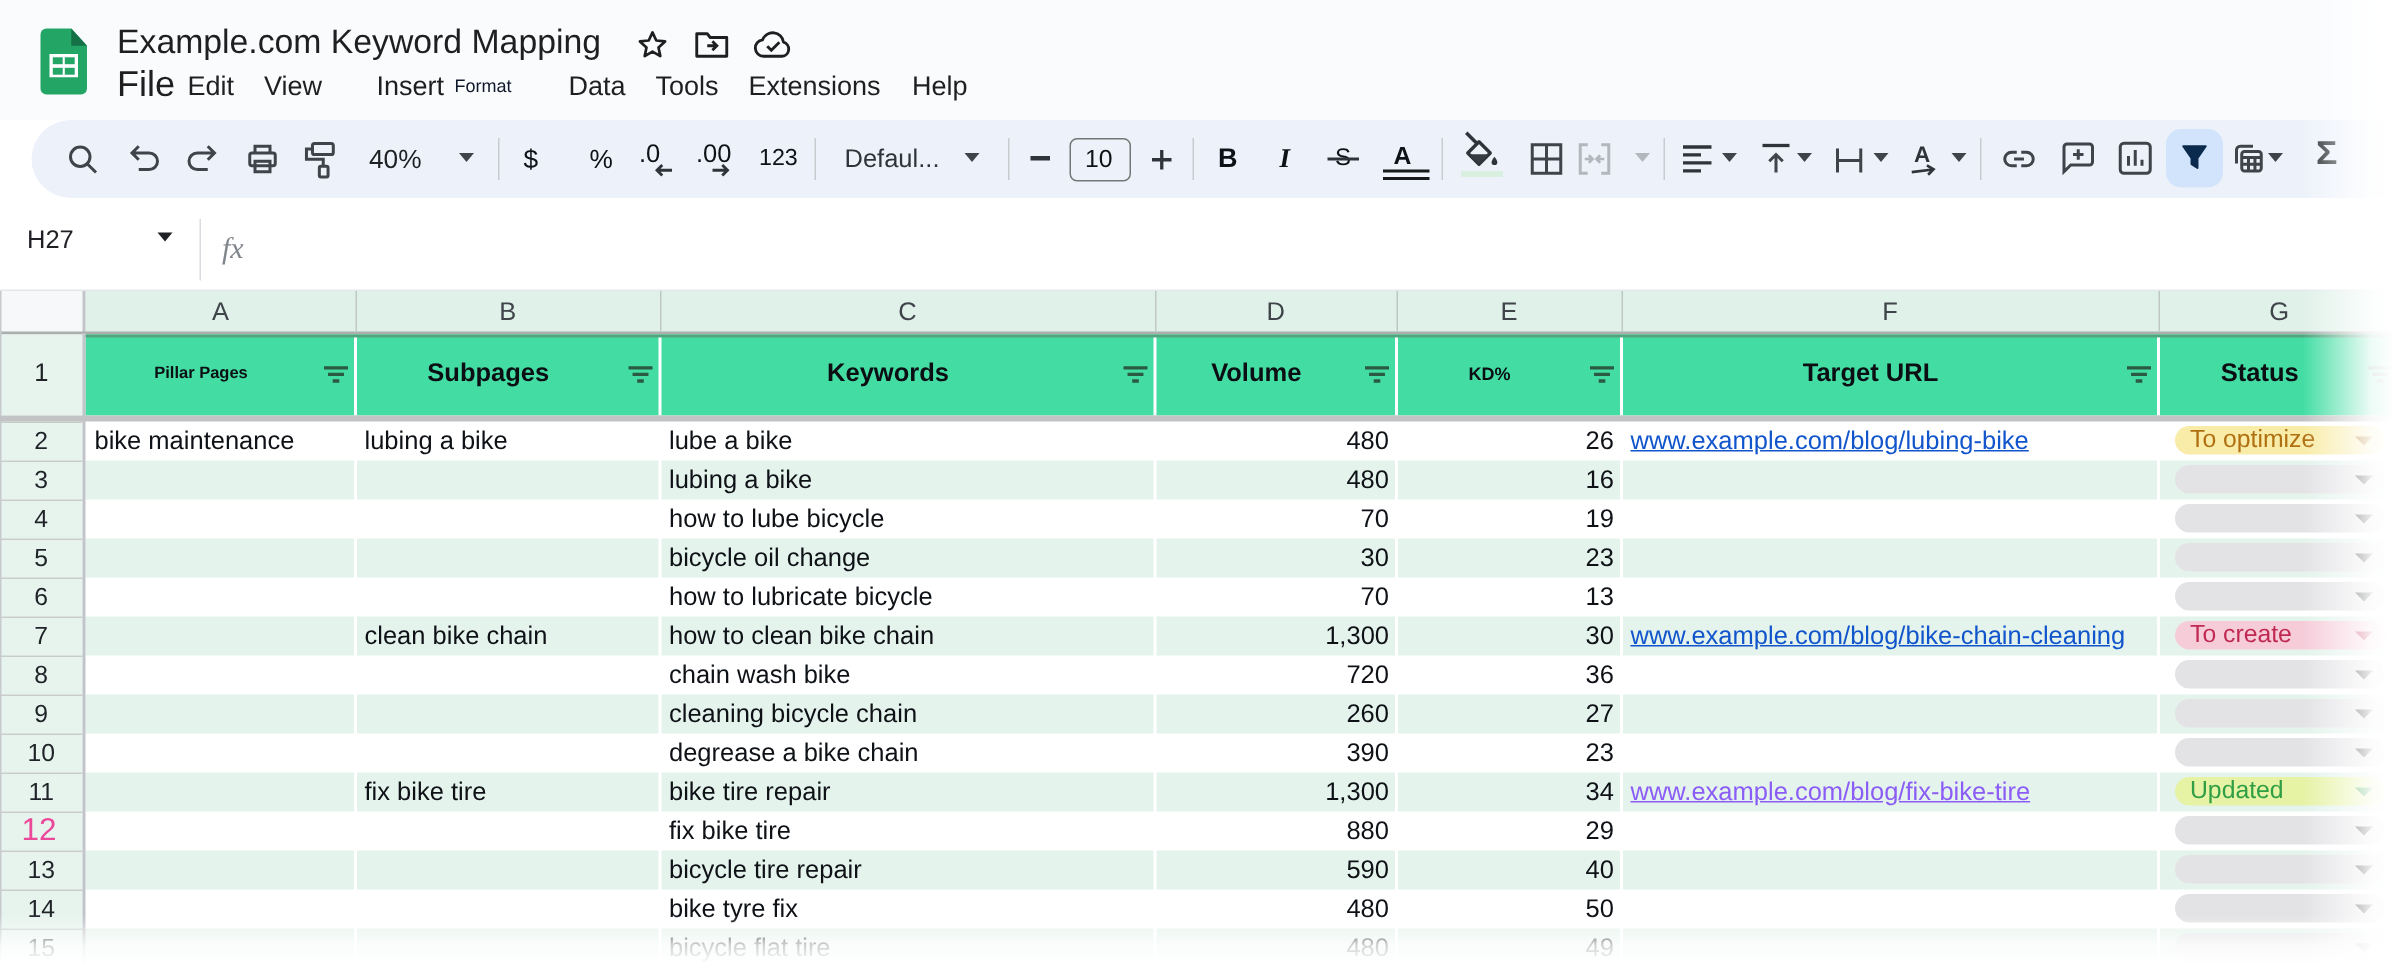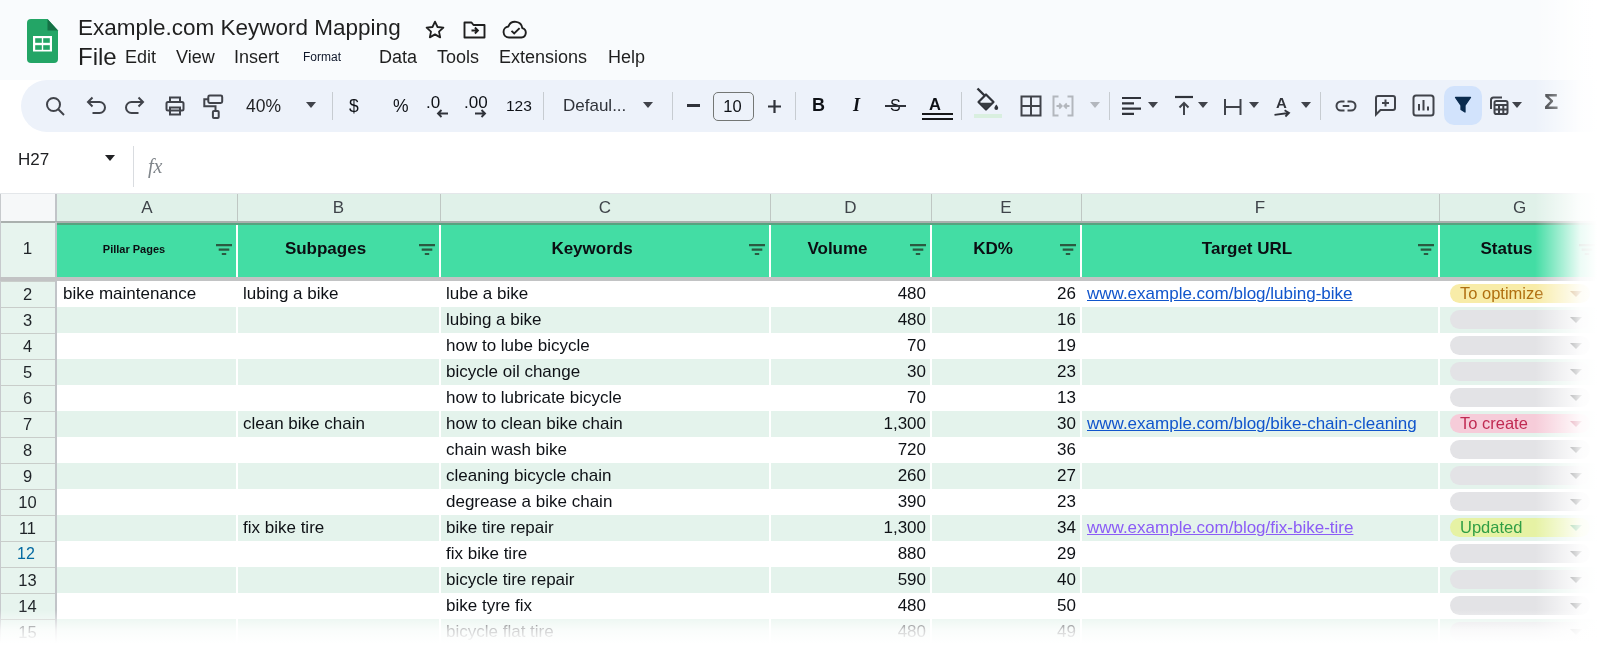--- a/index.html
+++ b/index.html
@@ -29,21 +29,21 @@
 <path d="M1.5 16.5 V1.5 h7 l2 2.5 h11 v12.5 Z" fill="none" stroke="#1f1f1f" stroke-width="1.9" stroke-linejoin="round"></path>
 <path d="M8.5 9.5 h6 m-2.6 -3 l3 3 -3 3" fill="none" stroke="#1f1f1f" stroke-width="1.9"></path>
   </svg>
 <svg class="a" style="left:502px;top:21px" width="26" height="18" viewBox="0 0 26 18">
 <path d="M7 16.5 a5.5 5.5 0 0 1 -.6 -10.96 A7.2 7.2 0 0 1 20.3 7.1 a4.8 4.8 0 0 1 -.9 9.4 Z" fill="none" stroke="#1f1f1f" stroke-width="1.9" stroke-linejoin="round"></path>
 <path d="M9.5 9.8 l2.7 2.7 l5.4-5.4" fill="none" stroke="#1f1f1f" stroke-width="1.9"></path>
   </svg>
 <div class="tx" style="left:78px;top:44px;font-size:24px;line-height:26px;color:#1f1f1f">File</div>
 <div class="tx" style="left:125px;top:44px;font-size:18px;line-height:26px;color:#1f1f1f">Edit</div>
 <div class="tx" style="left:176px;top:44px;font-size:18px;line-height:26px;color:#1f1f1f">View</div>
-<div class="tx" style="left:234px;top:44px;font-size:18px;line-height:26px;color:#1f1f1f">Insert</div>
+<div class="tx" style="left:251px;top:44px;font-size:18px;line-height:26px;color:#1f1f1f">Insert</div>
 <div class="tx" style="left:303px;top:44px;font-size:12px;line-height:26px;color:#0f172a">Format</div>
 <div class="tx" style="left:379px;top:44px;font-size:18px;line-height:26px;color:#1f1f1f">Data</div>
 <div class="tx" style="left:437px;top:44px;font-size:18px;line-height:26px;color:#1f1f1f">Tools</div>
 <div class="tx" style="left:499px;top:44px;font-size:18px;line-height:26px;color:#1f1f1f">Extensions</div>
 <div class="tx" style="left:608px;top:44px;font-size:18px;line-height:26px;color:#1f1f1f">Help</div>
 <div class="a" style="left:21px;top:80px;width:1589px;height:52px;background:#edf2fa;border-radius:26px 0 0 26px"></div>
 <svg class="a" style="left:44px;top:95px" width="22" height="22" viewBox="0 0 22 22">
 <circle cx="9.5" cy="9.5" r="6.5" class="ic"></circle>
     <line x1="14.3" y1="14.3" x2="20" y2="20" class="ic"></line>
   </svg>
@@ -188,21 +188,21 @@
 <path d="M0 1.2 h16 M2.7 5.6 h10.6 M5.8 10 h4.4" stroke="#2b5a41" stroke-width="2.2" fill="none"></path>
   </svg>
 <div class="tx" style="left:440px;top:236px;width:304px;text-align:center;font-size:17px;font-weight:bold;color:#0b0e12">Keywords</div>
 <svg class="a" style="left:749px;top:244px" width="16" height="12" viewBox="0 0 16 12">
 <path d="M0 1.2 h16 M2.7 5.6 h10.6 M5.8 10 h4.4" stroke="#2b5a41" stroke-width="2.2" fill="none"></path>
   </svg>
 <div class="tx" style="left:770px;top:236px;width:135px;text-align:center;font-size:17px;font-weight:bold;color:#0b0e12">Volume</div>
 <svg class="a" style="left:910px;top:244px" width="16" height="12" viewBox="0 0 16 12">
 <path d="M0 1.2 h16 M2.7 5.6 h10.6 M5.8 10 h4.4" stroke="#2b5a41" stroke-width="2.2" fill="none"></path>
   </svg>
-<div class="tx" style="left:931px;top:236px;width:124px;text-align:center;font-size:17px;font-weight:bold;color:#0b0e12">KD%</div>
+<div class="tx" style="left:931px;top:236px;width:124px;text-align:center;font-size:12px;font-weight:bold;color:#0b0e12">KD%</div>
 <svg class="a" style="left:1060px;top:244px" width="16" height="12" viewBox="0 0 16 12">
 <path d="M0 1.2 h16 M2.7 5.6 h10.6 M5.8 10 h4.4" stroke="#2b5a41" stroke-width="2.2" fill="none"></path>
   </svg>
 <div class="tx" style="left:1081px;top:236px;width:332px;text-align:center;font-size:17px;font-weight:bold;color:#0b0e12">Target URL</div>
 <svg class="a" style="left:1418px;top:244px" width="16" height="12" viewBox="0 0 16 12">
 <path d="M0 1.2 h16 M2.7 5.6 h10.6 M5.8 10 h4.4" stroke="#2b5a41" stroke-width="2.2" fill="none"></path>
   </svg>
 <div class="tx" style="left:1439px;top:236px;width:135px;text-align:center;font-size:17px;font-weight:bold;color:#0b0e12">Status</div>
 <svg class="a" style="left:1579px;top:244px" width="16" height="12" viewBox="0 0 16 12">
 <path d="M0 1.2 h16 M2.7 5.6 h10.6 M5.8 10 h4.4" stroke="#2b5a41" stroke-width="2.2" fill="none"></path>
@@ -232,21 +232,21 @@
 <div class="tx" style="left:0;top:437px;width:55px;text-align:center;font-size:16.5px;line-height:26px;color:#1f2328">8</div>
 <div class="a" style="left:57px;top:463px;width:1543px;height:26px;background:#e4f3ec"></div>
 <div class="a" style="left:0;top:463px;width:55px;height:26px;background:#e7f4ee;border-top:1px solid #c9cdca;box-sizing:border-box"></div>
 <div class="tx" style="left:0;top:463px;width:55px;text-align:center;font-size:16.5px;line-height:26px;color:#1f2328">9</div>
 <div class="a" style="left:0;top:489px;width:55px;height:26px;background:#e7f4ee;border-top:1px solid #c9cdca;box-sizing:border-box"></div>
 <div class="tx" style="left:0;top:489px;width:55px;text-align:center;font-size:16.5px;line-height:26px;color:#1f2328">10</div>
 <div class="a" style="left:57px;top:515px;width:1543px;height:26px;background:#e4f3ec"></div>
 <div class="a" style="left:0;top:515px;width:55px;height:26px;background:#e7f4ee;border-top:1px solid #c9cdca;box-sizing:border-box"></div>
 <div class="tx" style="left:0;top:515px;width:55px;text-align:center;font-size:16.5px;line-height:26px;color:#1f2328">11</div>
 <div class="a" style="left:0;top:541px;width:55px;height:26px;background:#e7f4ee;border-top:1px solid #c9cdca;box-sizing:border-box"></div>
-<div class="tx" style="left:0;top:541px;width:52px;text-align:center;font-size:16px;line-height:26px;color:#0369a1">12</div>
+<div class="tx" style="left:0;top:541px;width:52px;text-align:center;font-size:21px;line-height:26px;color:#ec4899">12</div>
 <div class="a" style="left:57px;top:567px;width:1543px;height:26px;background:#e4f3ec"></div>
 <div class="a" style="left:0;top:567px;width:55px;height:26px;background:#e7f4ee;border-top:1px solid #c9cdca;box-sizing:border-box"></div>
 <div class="tx" style="left:0;top:567px;width:55px;text-align:center;font-size:16.5px;line-height:26px;color:#1f2328">13</div>
 <div class="a" style="left:0;top:593px;width:55px;height:26px;background:#e7f4ee;border-top:1px solid #c9cdca;box-sizing:border-box"></div>
 <div class="tx" style="left:0;top:593px;width:55px;text-align:center;font-size:16.5px;line-height:26px;color:#1f2328">14</div>
 <div class="a" style="left:57px;top:619px;width:1543px;height:26px;background:#e4f3ec"></div>
 <div class="a" style="left:0;top:619px;width:55px;height:26px;background:#e7f4ee;border-top:1px solid #c9cdca;box-sizing:border-box"></div>
 <div class="tx" style="left:0;top:619px;width:55px;text-align:center;font-size:16.5px;line-height:26px;color:#1f2328">15</div>
 <div class="a" style="left:55px;top:222px;width:2px;height:424px;background:#c1c4c8"></div>
 <div class="a" style="left:0;top:194px;width:1px;height:452px;background:#c7cacd"></div>

